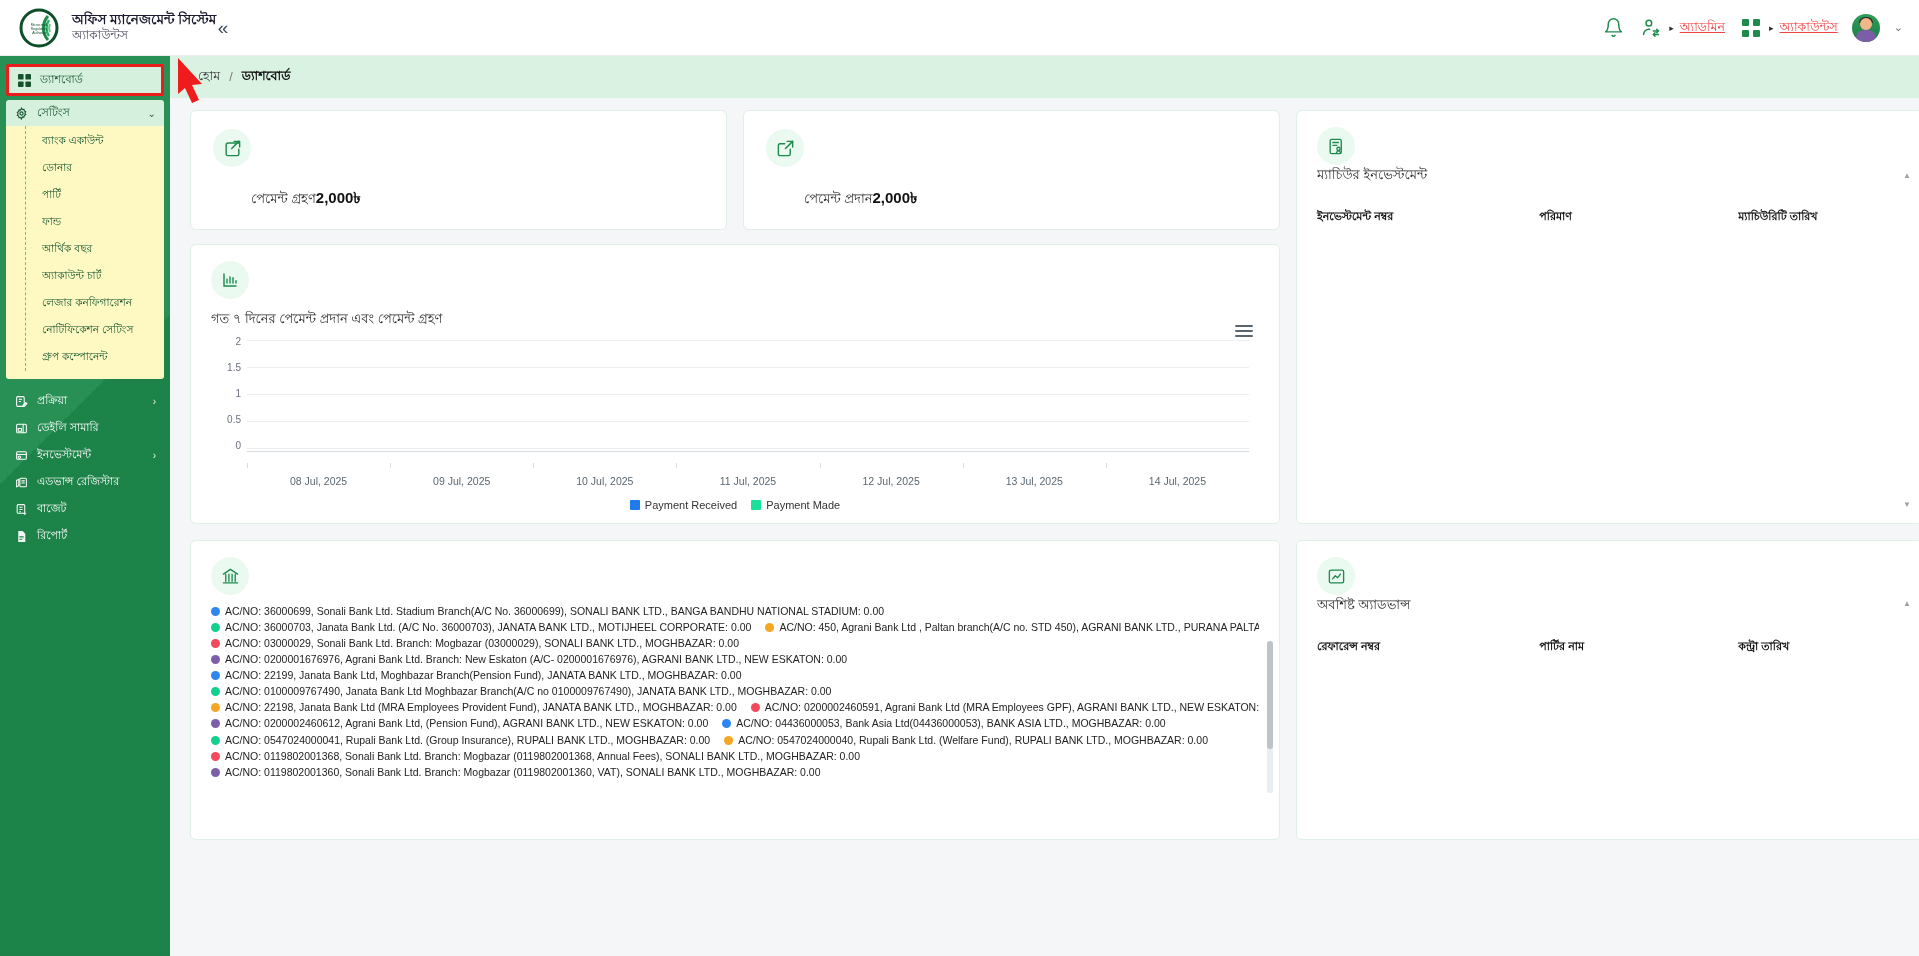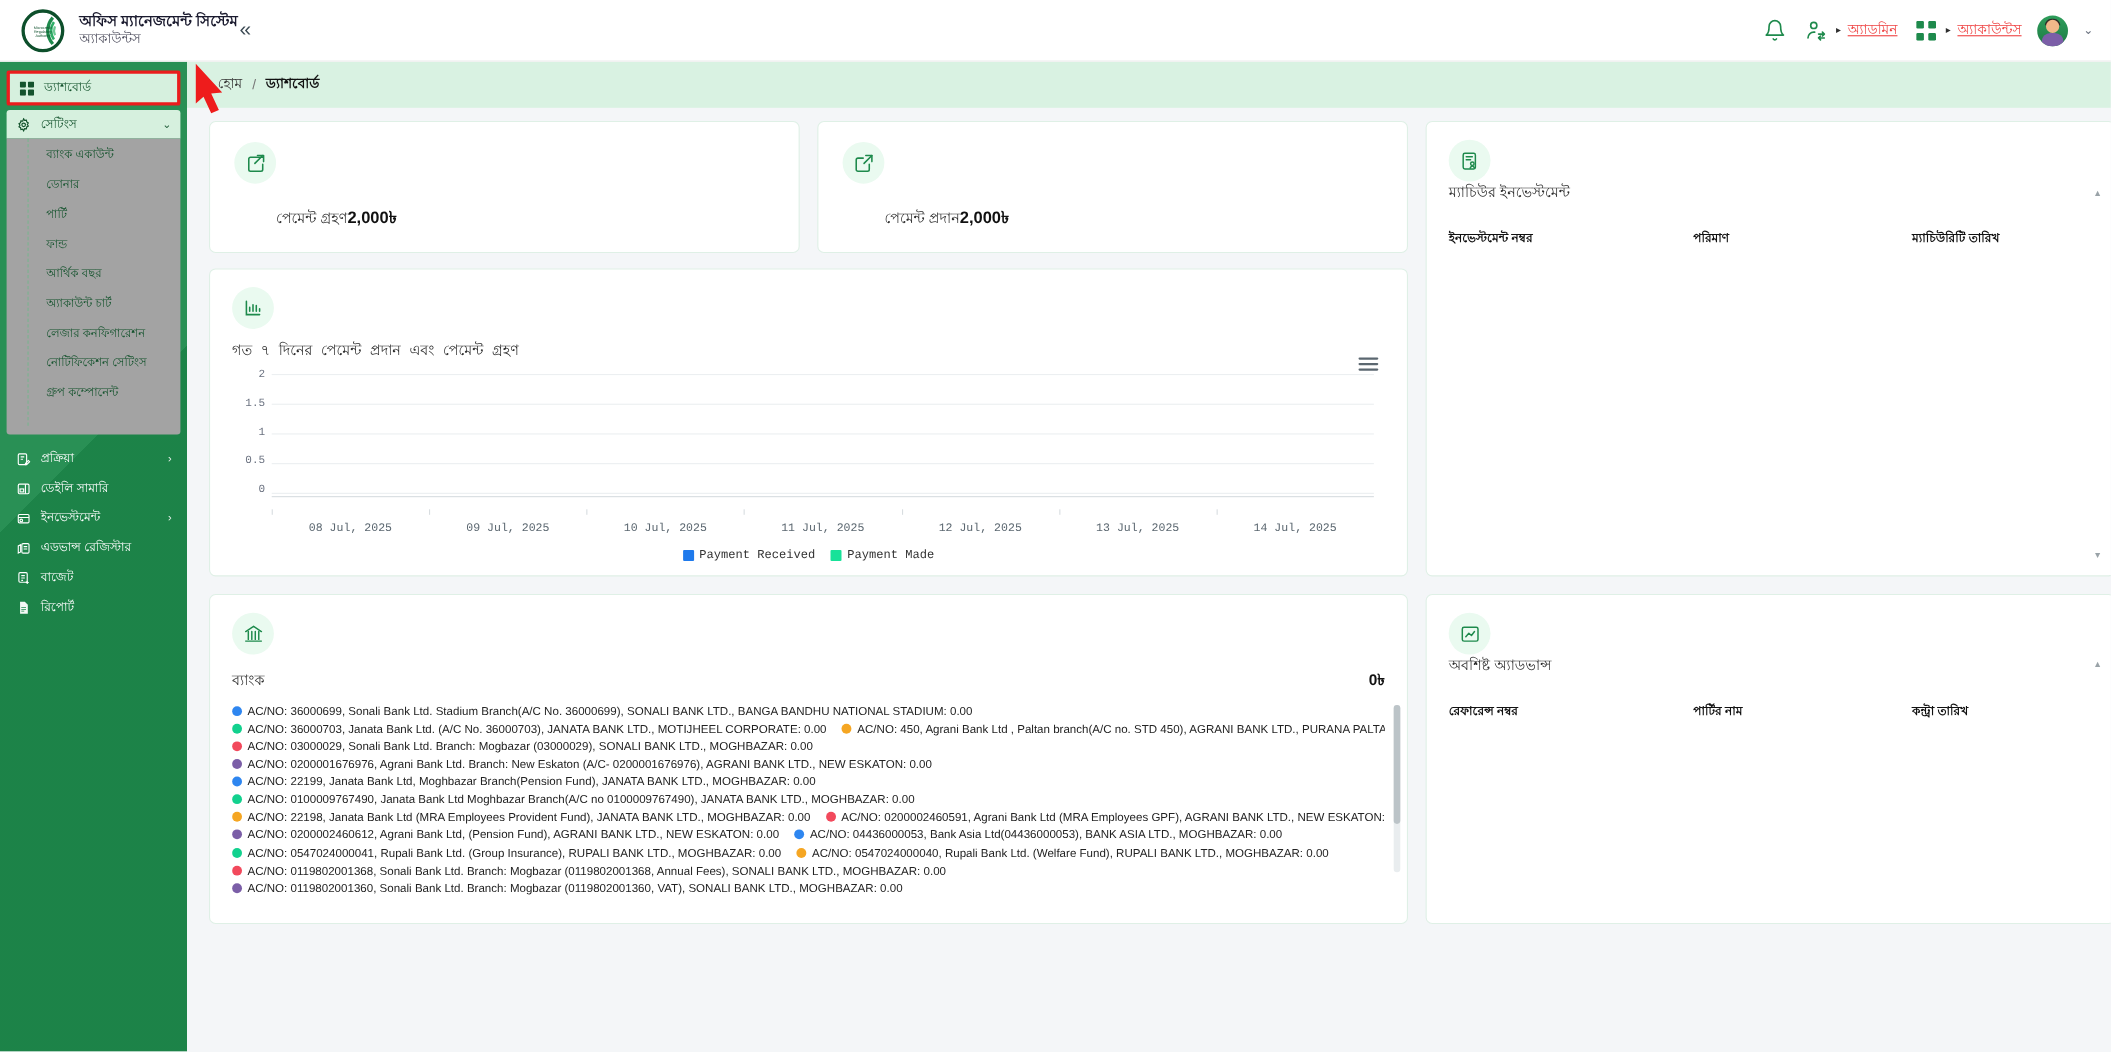--- a/index.html
+++ b/index.html
@@ -66,22 +66,22 @@
   .nav-item .nav-ic { width: 14px; height: 14px; flex: 0 0 14px; display: flex; align-items: center; justify-content: center; }
   .nav-item .arrow { margin-left: auto; font-size: 10px; opacity: .9; }
   .nav-item.active-box {
     background: #d6f0de; color: #14532d;
     border: 3px solid #ea1d1d; border-radius: 2px; height: 32px; margin: 2px 6px 4px;
   }
   .nav-group-head {
     background: #d6f0de; color: #14532d; margin: 0 6px; border-radius: 3px 3px 0 0;
   }
   .submenu {
-    background: #a3a3a3; margin: 0 6px; border-radius: 0 0 3px 3px;
-    padding: 2px 0 24px 0; position: relative;
+    background: #fef9c3; margin: 0 6px; border-radius: 0 0 3px 3px;
+    padding: 2px 0 8px 0; position: relative;
   }
   .submenu::before {
     content: ""; position: absolute; left: 19px; top: 0; bottom: 8px;
     border-left: 1px dashed #7ab48f;
   }
   .sub-item {
     padding: 5px 8px 5px 36px; font-size: 10.5px; color: #14532d; cursor: pointer; white-space: nowrap;
   }
 
   
@@ -105,21 +105,21 @@
   }
   .card-icon {
     width: 38px; height: 38px; border-radius: 50%; background: #eafaf0;
     display: flex; align-items: center; justify-content: center;
   }
   .stat-card { flex: 1; height: 120px; padding: 18px 22px; display: flex; flex-direction: row; }
   .stat-row { margin-top: auto; display: flex; align-items: baseline; }
   .stat-label { font-size: 13px; color: #2d2d2d; }
   .stat-value { margin-left: auto; font-size: 15px; font-weight: bold; color: #111; }
 
-  .chart-card { width: 1090px; height: 280px; padding: 16px 20px 10px; margin-top: 14px; font-family: Liberation Mono, monospace; }
+  .chart-card { width: 1090px; height: 280px; padding: 16px 20px 10px; margin-top: 14px; }
   .chart-title { font-size: 13px; color: #2d2d2d; margin-top: 10px; }
   .chart-menu {
     position: absolute; right: 26px; top: 80px; width: 18px; cursor: pointer;
     display: flex; flex-direction: column; gap: 3px;
   }
   .chart-menu span { display: block; height: 2px; background: #5b6770; border-radius: 1px; }
   .plot { position: relative; margin-top: 6px; height: 115px; }
   .y-axis {
     position: absolute; left: 0; top: 0; width: 30px; height: 100%;
     display: flex; flex-direction: column; justify-content: space-between;
@@ -456,24 +456,20 @@
         </div>
 
         <div class="card bank-card">
           <div class="card-icon">
             <svg width="19" height="19" viewBox="0 0 24 24" fill="none" stroke="#1e8a4c" stroke-width="1.7" stroke-linecap="round">
               <path d="M3 9l9-6 9 6"></path>
                 <path d="M3 20h18"></path>
               <path d="M6 9v9M10 9v9M14 9v9M18 9v9"></path>
             </svg>
           </div>
-          <div class="bank-head">
-            <span class="bank-title">ব্যাংক</span>
-            <span class="bank-total">0৳</span>
-          </div>
           <div class="bank-list">
             <div class="bank-line"><span class="dot" style="background:#2e86f0"></span><span>AC/NO: 36000699, Sonali Bank Ltd. Stadium Branch(A/C No. 36000699), SONALI BANK LTD., BANGA BANDHU NATIONAL STADIUM: 0.00</span></div>
             <div class="bank-line"><span class="dot" style="background:#12d18e"></span><span>AC/NO: 36000703, Janata Bank Ltd. (A/C No. 36000703), JANATA BANK LTD., MOTIJHEEL CORPORATE: 0.00</span><span class="seg2"><span class="dot" style="background:#f5a623"></span><span>AC/NO: 450, Agrani Bank Ltd , Paltan branch(A/C no. STD 450), AGRANI BANK LTD., PURANA PALTAN: 0.00</span></span></div>
             <div class="bank-line"><span class="dot" style="background:#f2495c"></span><span>AC/NO: 03000029, Sonali Bank Ltd. Branch: Mogbazar (03000029), SONALI BANK LTD., MOGHBAZAR: 0.00</span></div>
             <div class="bank-line"><span class="dot" style="background:#7b5ea7"></span><span>AC/NO: 0200001676976, Agrani Bank Ltd. Branch: New Eskaton (A/C- 0200001676976), AGRANI BANK LTD., NEW ESKATON: 0.00</span></div>
             <div class="bank-line"><span class="dot" style="background:#2e86f0"></span><span>AC/NO: 22199, Janata Bank Ltd, Moghbazar Branch(Pension Fund), JANATA BANK LTD., MOGHBAZAR: 0.00</span></div>
             <div class="bank-line"><span class="dot" style="background:#12d18e"></span><span>AC/NO: 0100009767490, Janata Bank Ltd Moghbazar Branch(A/C no 0100009767490), JANATA BANK LTD., MOGHBAZAR: 0.00</span></div>
             <div class="bank-line"><span class="dot" style="background:#f5a623"></span><span>AC/NO: 22198, Janata Bank Ltd (MRA Employees Provident Fund), JANATA BANK LTD., MOGHBAZAR: 0.00</span><span class="seg2"><span class="dot" style="background:#f2495c"></span><span>AC/NO: 0200002460591, Agrani Bank Ltd (MRA Employees GPF), AGRANI BANK LTD., NEW ESKATON: 0.00</span></span></div>
             <div class="bank-line"><span class="dot" style="background:#7b5ea7"></span><span>AC/NO: 0200002460612, Agrani Bank Ltd, (Pension Fund), AGRANI BANK LTD., NEW ESKATON: 0.00</span><span class="seg2"><span class="dot" style="background:#2e86f0"></span><span>AC/NO: 04436000053, Bank Asia Ltd(04436000053), BANK ASIA LTD., MOGHBAZAR: 0.00</span></span></div>
             <div class="bank-line"><span class="dot" style="background:#12d18e"></span><span>AC/NO: 0547024000041, Rupali Bank Ltd. (Group Insurance), RUPALI BANK LTD., MOGHBAZAR: 0.00</span><span class="seg2"><span class="dot" style="background:#f5a623"></span><span>AC/NO: 0547024000040, Rupali Bank Ltd. (Welfare Fund), RUPALI BANK LTD., MOGHBAZAR: 0.00</span></span></div>

